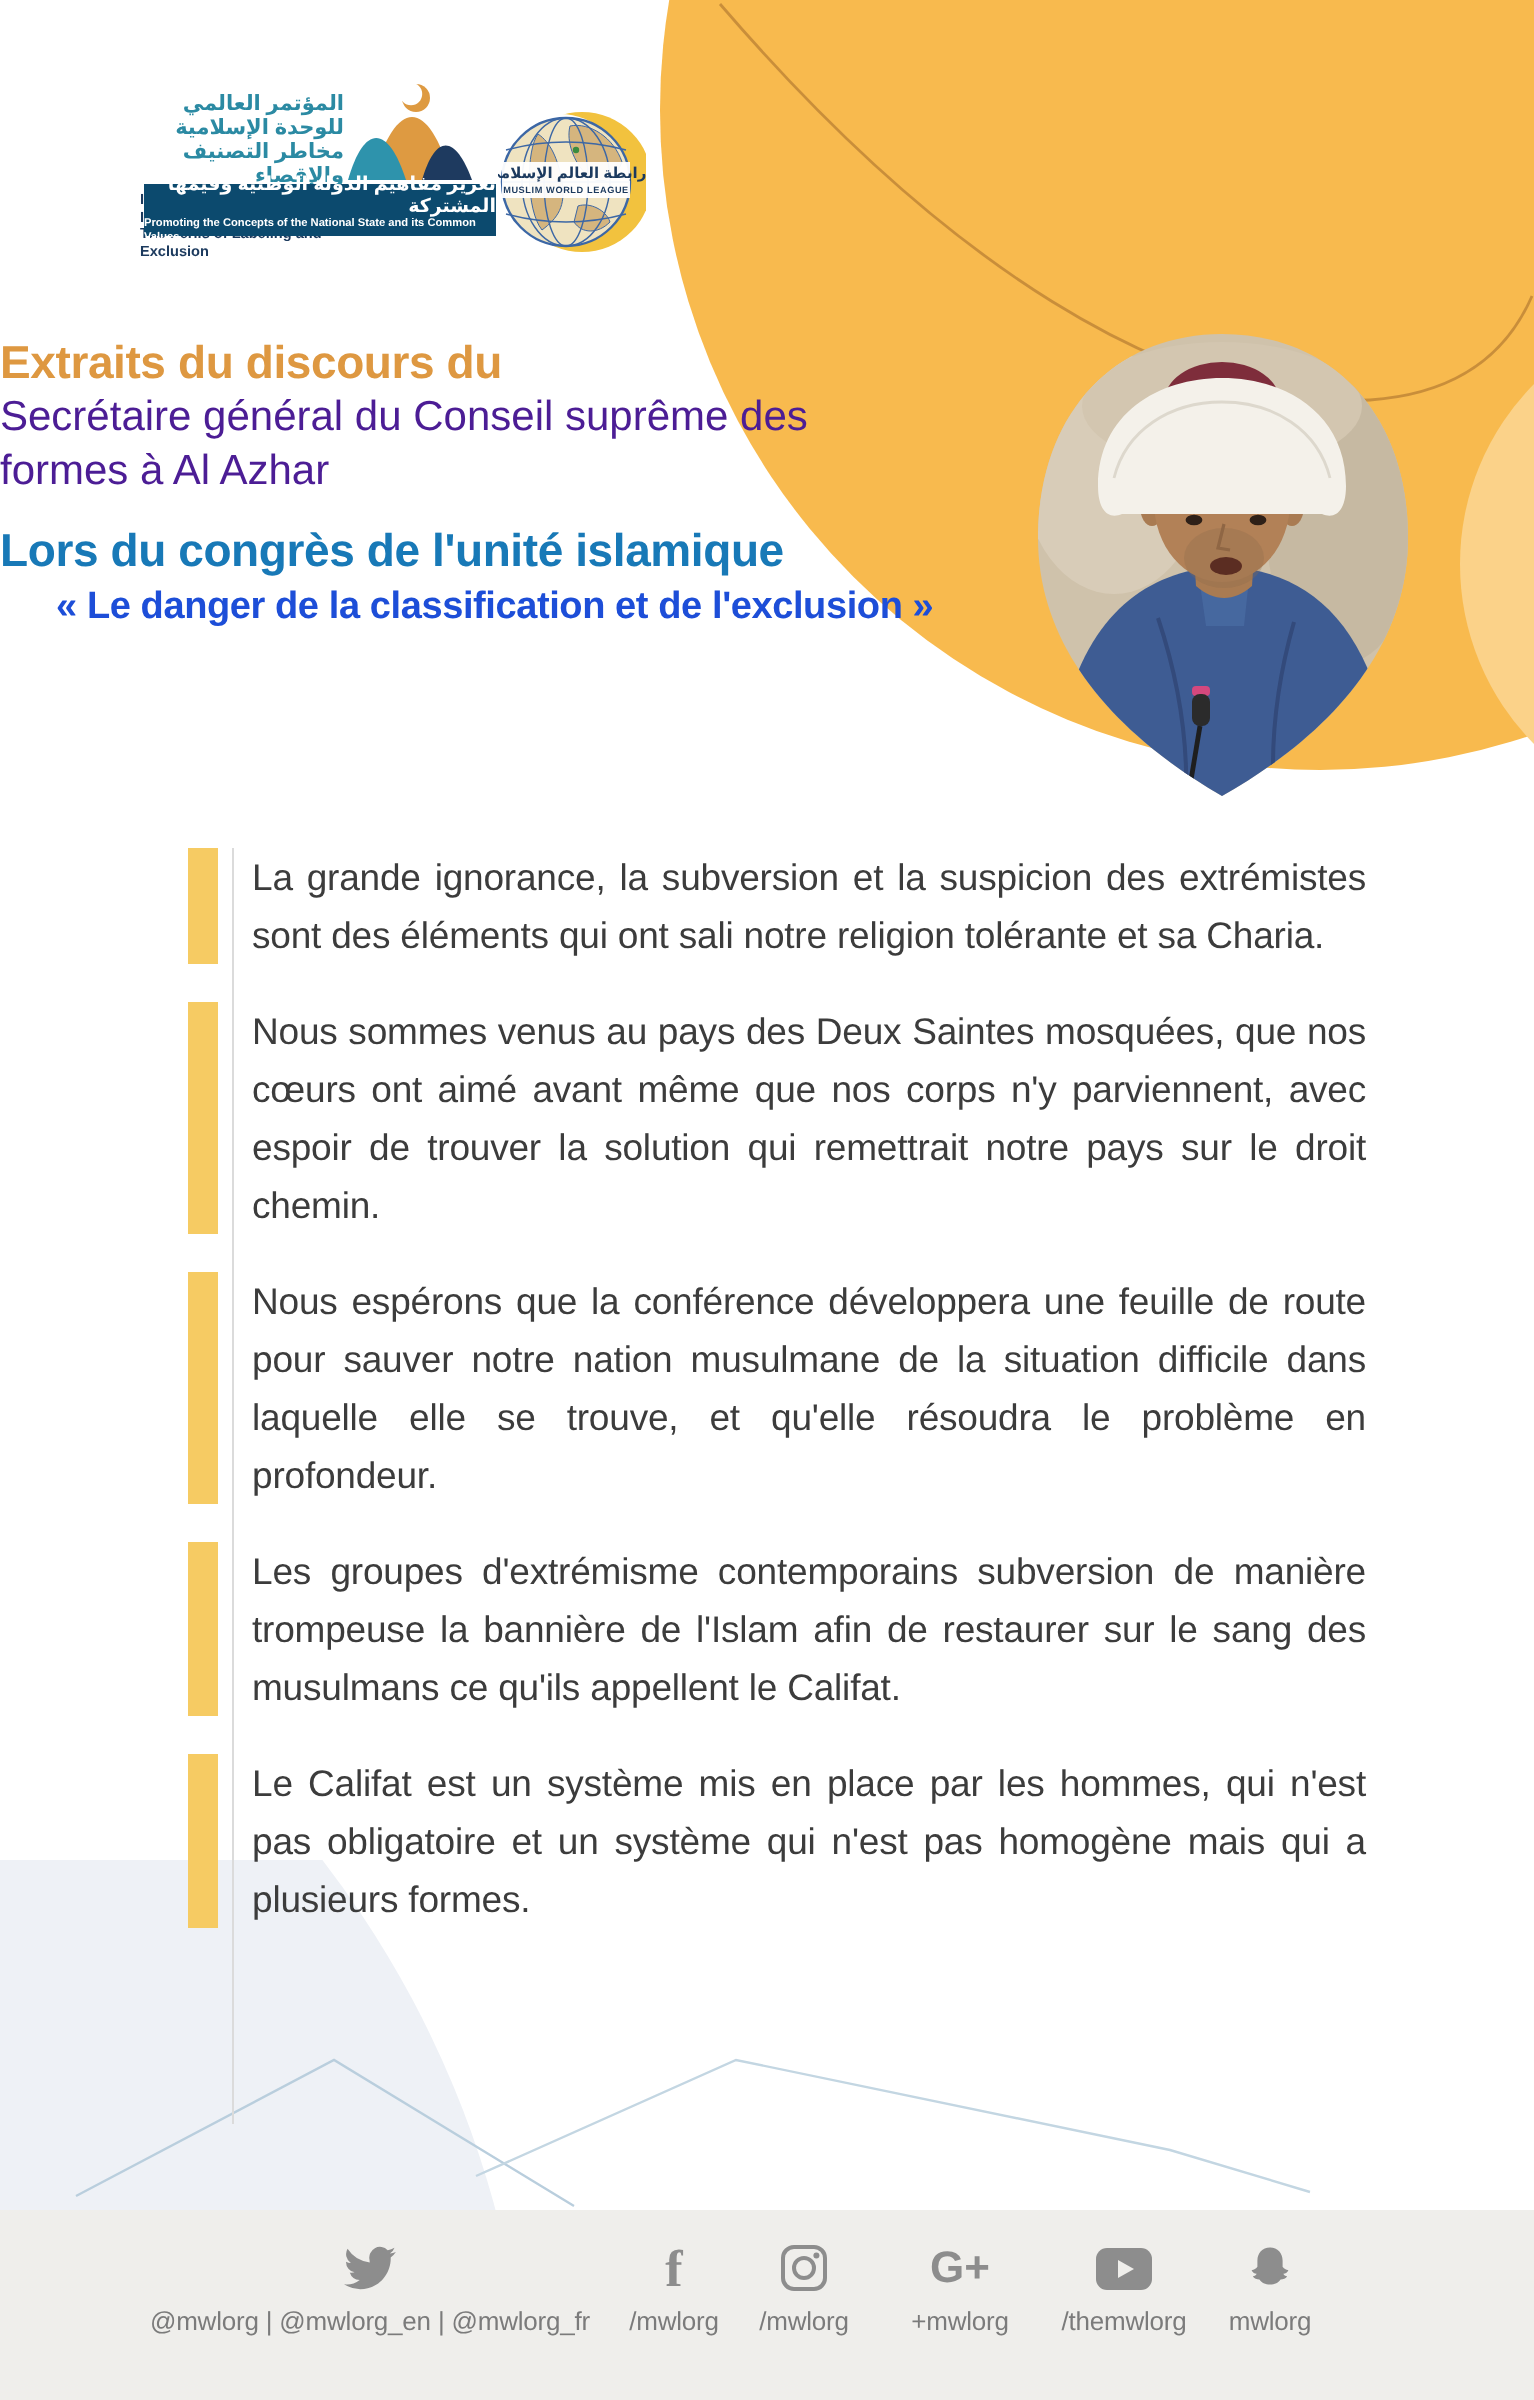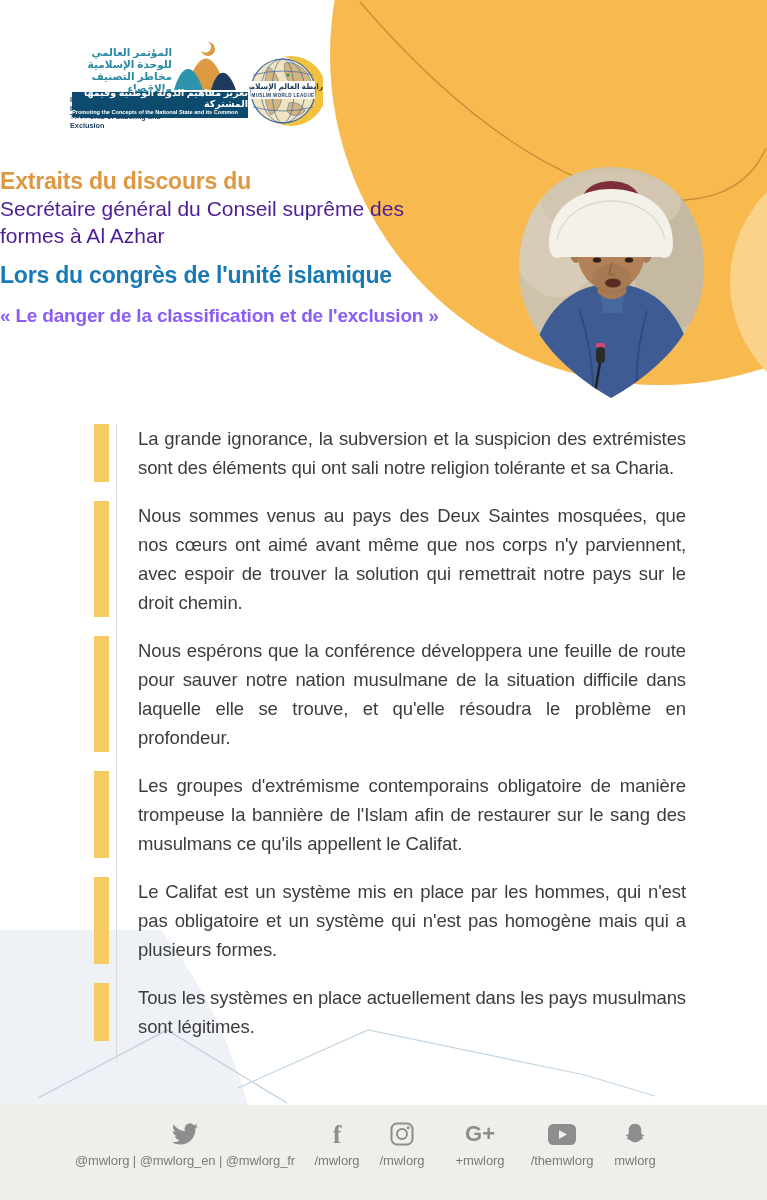--- a/index.html
+++ b/index.html
@@ -28,29 +28,29 @@
   .mwl-logo{left:249px;top:47px;width:74px;height:88px;}
 
   
   .header{left:0;top:168px;width:545px;text-align:left;}
   .kicker{font-size:23px;font-weight:bold;color:#DE9841;letter-spacing:-0.2px;}
   .name-box{margin:11px auto 0;width:383px;height:39px;border:6px solid #F0C75E;background:#fff;
     display:flex;align-items:center;justify-content:center;}
   .name{font-size:29px;font-weight:bold;color:#1879B7;letter-spacing:-0.3px;}
   .role{margin-top:0;font-size:21px;color:#4c1d95;line-height:27px;}
   .event{margin-top:13px;font-size:23px;font-weight:bold;color:#1879B7;letter-spacing:-0.2px;}
-  .theme{margin-top:16px;font-size:19px;font-weight:bold;color:#8b5cf6;letter-spacing:-0.2px;}
+  .theme{margin-top:4px;font-size:19px;font-weight:bold;color:#1d4ed8;letter-spacing:-0.2px;padding-left:28px;}
 
   
   .portrait{left:519px;top:167px;width:185px;height:232px;}
 
   
   .vline{left:116px;top:424px;width:1px;height:638px;background:#DBDBDB;}
   .quotes{left:94px;top:424px;width:592px;}
-  .quote{display:flex;gap:29px;margin-bottom:19px;}
+  .quote{display:flex;gap:17px;margin-bottom:19px;}
   .qbar{width:15px;background:#F6CB63;flex:none;}
   .qtext{width:557px;font-size:18.5px;line-height:29px;text-align:justify;color:#3C3C3C;letter-spacing:-0.1px;}
 
   
   .footer{left:0;top:1105px;width:767px;height:95px;background:#EFEEEB;}
   .social{position:absolute;top:15px;display:flex;flex-direction:column;align-items:center;cursor:pointer;}
   .social .iconwrap{height:28px;display:flex;align-items:center;justify-content:center;}
   .social .handle{margin-top:5px;font-size:13px;color:#7B7B7B;white-space:nowrap;letter-spacing:-0.1px;}
   .s-tw{left:45px;width:280px;}
   .s-fb{left:287px;width:100px;}
@@ -177,29 +177,25 @@
   <div class="quote">
     <div class="qbar"></div>
     <div class="qtext">Nous sommes venus au pays des Deux Saintes mosquées, que nos cœurs ont aimé avant même que nos corps n'y parviennent, avec espoir de trouver la solution qui remettrait notre pays sur le droit chemin.</div>
   </div>
   <div class="quote">
     <div class="qbar"></div>
     <div class="qtext">Nous espérons que la conférence développera une feuille de route pour sauver notre nation musulmane de la situation difficile dans laquelle elle se trouve, et qu'elle résoudra le problème en profondeur.</div>
   </div>
   <div class="quote">
     <div class="qbar"></div>
-    <div class="qtext">Les groupes d'extrémisme contemporains obligatoire de manière trompeuse la bannière de l'Islam afin de restaurer sur le sang des musulmans ce qu'ils appellent le Califat.</div>
+    <div class="qtext">Les groupes d'extrémisme contemporains subversion de manière trompeuse la bannière de l'Islam afin de restaurer sur le sang des musulmans ce qu'ils appellent le Califat.</div>
   </div>
   <div class="quote">
     <div class="qbar"></div>
     <div class="qtext">Le Califat est un système mis en place par les hommes, qui n'est pas obligatoire et un système qui n'est pas homogène mais qui a plusieurs formes.</div>
-  </div>
-  <div class="quote">
-    <div class="qbar"></div>
-    <div class="qtext">Tous les systèmes en place actuellement dans les pays musulmans sont légitimes.</div>
   </div>
 </div>
 
 <div class="abs footer">
 
   <div class="social s-tw">
     <div class="iconwrap">
       <svg width="26" height="22" viewBox="0 0 24 20">
           <path class="gicon" d="M23.95 2.57a10 10 0 0 1-2.82.77A4.96 4.96 0 0 0 23.29.62c-.95.56-2 .96-3.12 1.19A4.92 4.92 0 0 0 11.79 6.3c0 .38.04.76.12 1.12A13.94 13.94 0 0 1 1.64 1.16a4.92 4.92 0 0 0 1.52 6.57 4.9 4.9 0 0 1-2.23-.62v.06a4.92 4.92 0 0 0 3.95 4.83 4.9 4.9 0 0 1-2.22.08 4.93 4.93 0 0 0 4.6 3.42A9.87 9.87 0 0 1 0 17.54a13.9 13.9 0 0 0 7.55 2.21c9.06 0 14.01-7.5 14.01-14.01l-.01-.63a10 10 0 0 0 2.4-2.54z"></path>
         </svg>

